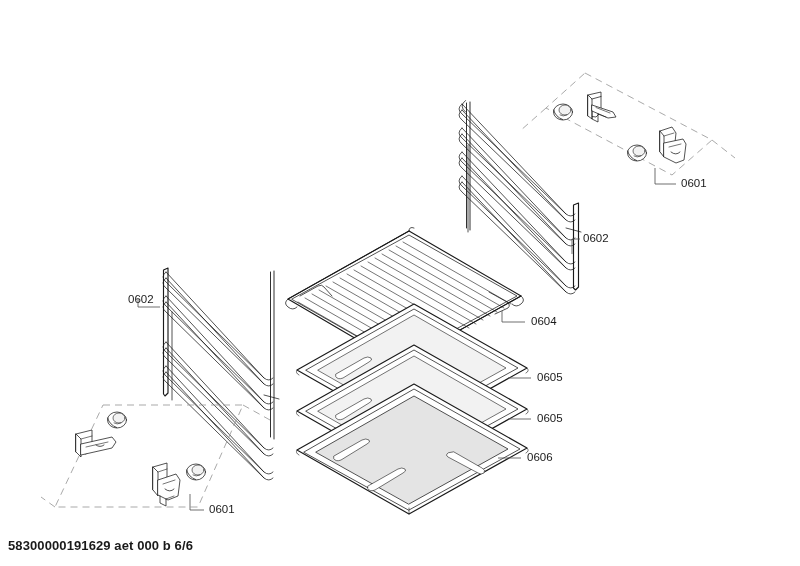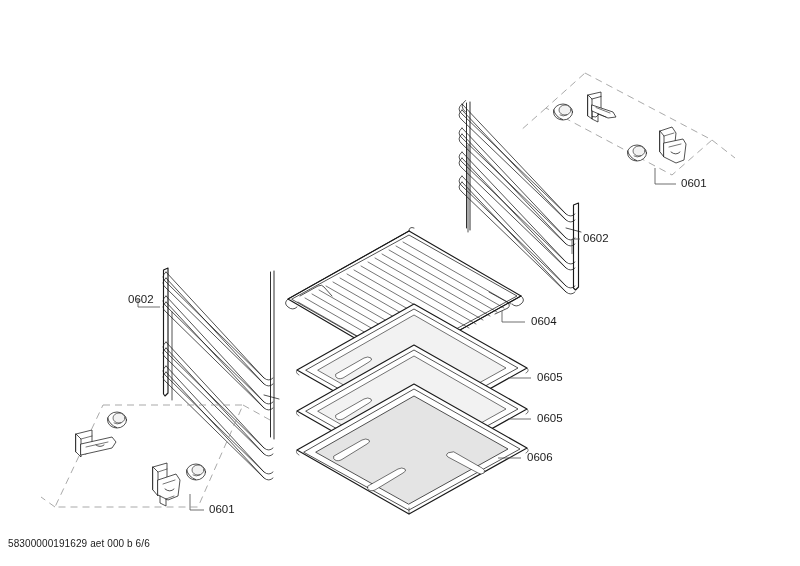--- a/index.html
+++ b/index.html
@@ -1,22 +1,22 @@
 <!DOCTYPE html>
 <html><head>
 <meta charset="utf-8">
 <style>
   html,body{margin:0;padding:0;background:#ffffff;}
   body{width:800px;height:566px;position:relative;overflow:hidden;
        font-family:"Liberation Sans",sans-serif;color:#1a1a1a;}
   #diagram-root{position:absolute;inset:0;}
   svg.sheet{position:absolute;left:0;top:0;width:800px;height:566px;display:block;}
   .lbl{font-family:"Liberation Sans",sans-serif;font-size:11.5px;fill:#1a1a1a;}
-  .footer-text{position:absolute;left:8px;top:538px;font-size:10px;
-               letter-spacing:.1px;color:#1a1a1a;white-space:nowrap;}
+  .footer-text{position:absolute;left:8px;top:538px;font-size:13px;
+               letter-spacing:.1px;color:#1a1a1a;white-space:nowrap;font-weight:bold;}
   .ln{stroke:#1a1a1a;fill:none;stroke-linecap:round;stroke-linejoin:round;}
   .w1{stroke-width:.9}.w08{stroke-width:.75}.w12{stroke-width:1.15}.w06{stroke-width:.6}
   .fillw{fill:#ffffff;}
   .fillg{fill:#f2f2f2;}
   .fillgg{fill:#e4e4e4;}
   .dash{stroke:#9a9a9a;stroke-width:.85;fill:none;stroke-dasharray:7 5;}
   .lead{stroke:#555;stroke-width:.85;fill:none;}
 </style>
 </head>
 <body>

